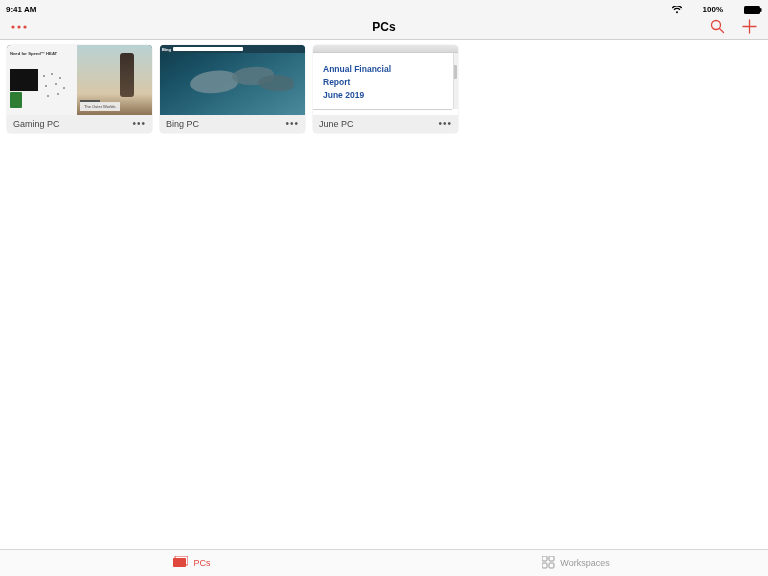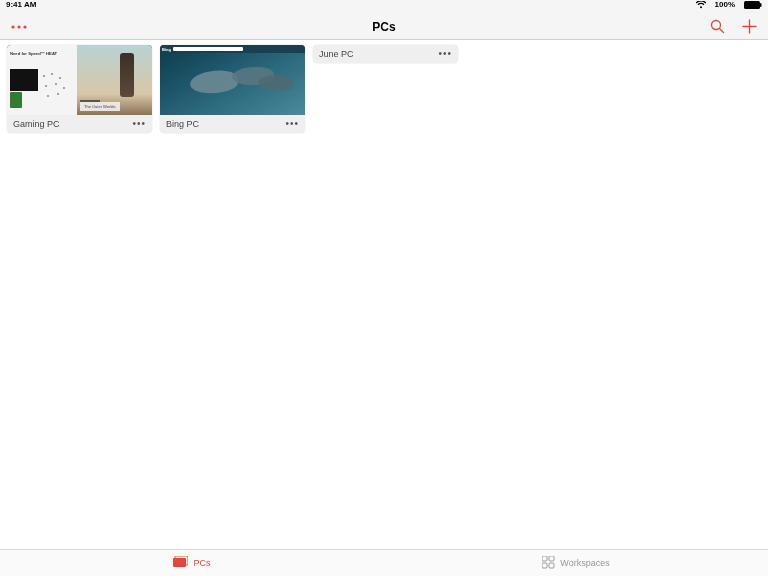--- a/index.html
+++ b/index.html
@@ -1,18 +1,18 @@
 <!DOCTYPE html>
 <html><head>
 <meta charset="utf-8">
 <style>
   * { box-sizing: border-box; margin: 0; padding: 0; }
   html, body { width: 768px; height: 576px; font-family: -apple-system, "Helvetica Neue", Arial, sans-serif; background: #fff; overflow: hidden; }
-  .status-bar { height: 14px; background: #f5f5f5; display: flex; align-items: flex-start; justify-content: space-between; padding: 0 6px; font-size: 8px; font-weight: 600; color: #000; }
-  .status-right { display: flex; align-items: center; gap: 9px; }
+  .status-bar { height: 14px; background: #f5f5f5; display: flex; align-items: flex-end; justify-content: space-between; padding: 0 6px; font-size: 8px; font-weight: 600; color: #000; }
+  .status-right { display: flex; align-items: center; gap: 21px; }
   .wifi-icon svg, .battery-icon svg { display: block; }
   .nav-bar { height: 26px; background: #f5f5f5; border-bottom: 1px solid #d0d0d0; display: flex; align-items: center; justify-content: space-between; padding: 0 10px; }
   .nav-left { width: 60px; display: flex; align-items: center; }
   .nav-center { flex: 1; text-align: center; font-size: 12px; font-weight: 600; color: #000; }
   .nav-right { width: 60px; display: flex; align-items: center; justify-content: flex-end; gap: 14px; }
   .icon-btn { width: 18px; height: 18px; display: flex; align-items: center; justify-content: center; cursor: pointer; }
   .content { height: 509px; background: #fff; padding: 5px 7px; display: flex; gap: 8px; align-items: flex-start; }
   .card { width: 145px; border-radius: 4px; overflow: hidden; box-shadow: 0 0 0 0.5px rgba(0,0,0,0.08); background: #efefef; }
   .thumb { width: 145px; height: 70px; background: #2b4a5f; position: relative; overflow: hidden; }
   .card-bar { height: 18px; background: #efefef; display: flex; align-items: center; justify-content: space-between; padding: 0 6px; text-align: right; }
@@ -136,20 +136,32 @@
         <div class="t2-m2"></div>
         <div class="t2-m3"></div>
     </div>
     <div class="card-bar">
       <span class="card-label">Bing PC</span>
       <span class="card-more">•••</span>
     </div>
   </div>
 
   <div class="card">
+    <div class="thumb t3">
+      <div class="t3-rib"></div>
+      <div class="t3-scroll">
+          <div class="t3-thumb"></div>
+        </div>
+      <div class="t3-body">
+        <div>Annual Financial</div>
+        <div>Report</div>
+        <div>June 2019</div>
+      </div>
+      <div class="t3-rule"></div>
+    </div>
     <div class="card-bar">
       <span class="card-label">June PC</span>
       <span class="card-more">•••</span>
     </div>
   </div>
 
 </div>
 
 <div class="tab-bar">
   <div class="tab active">

